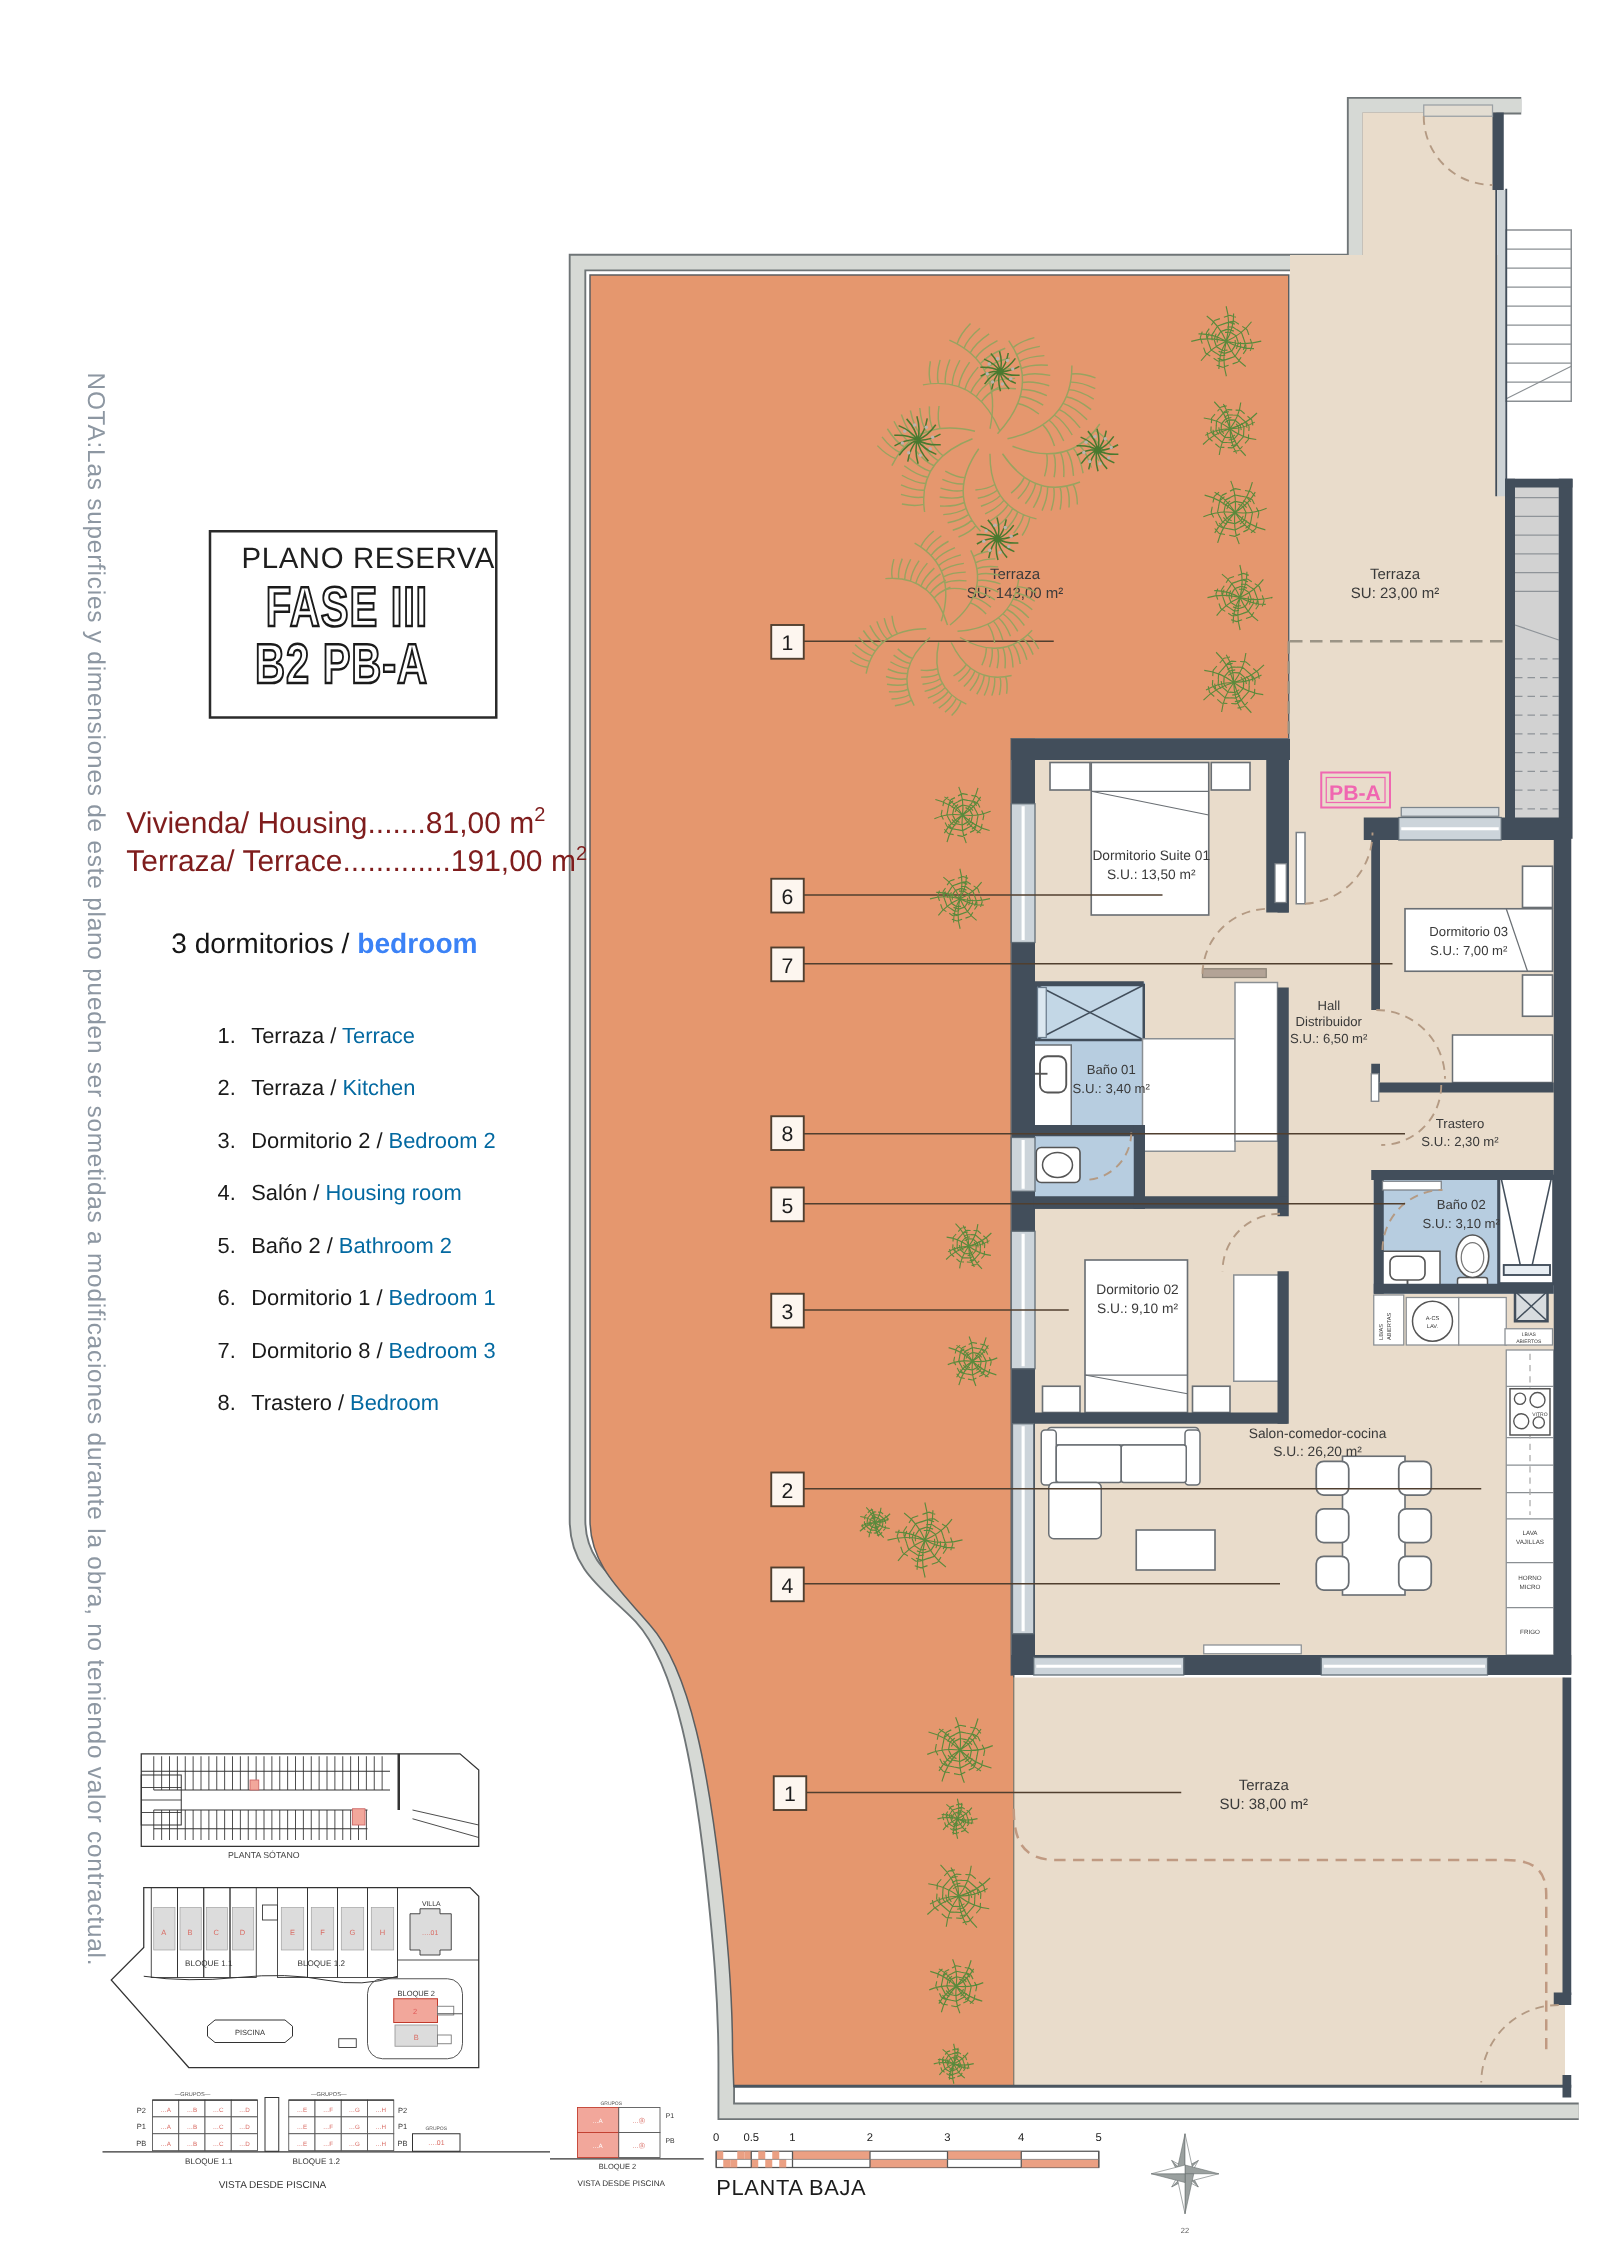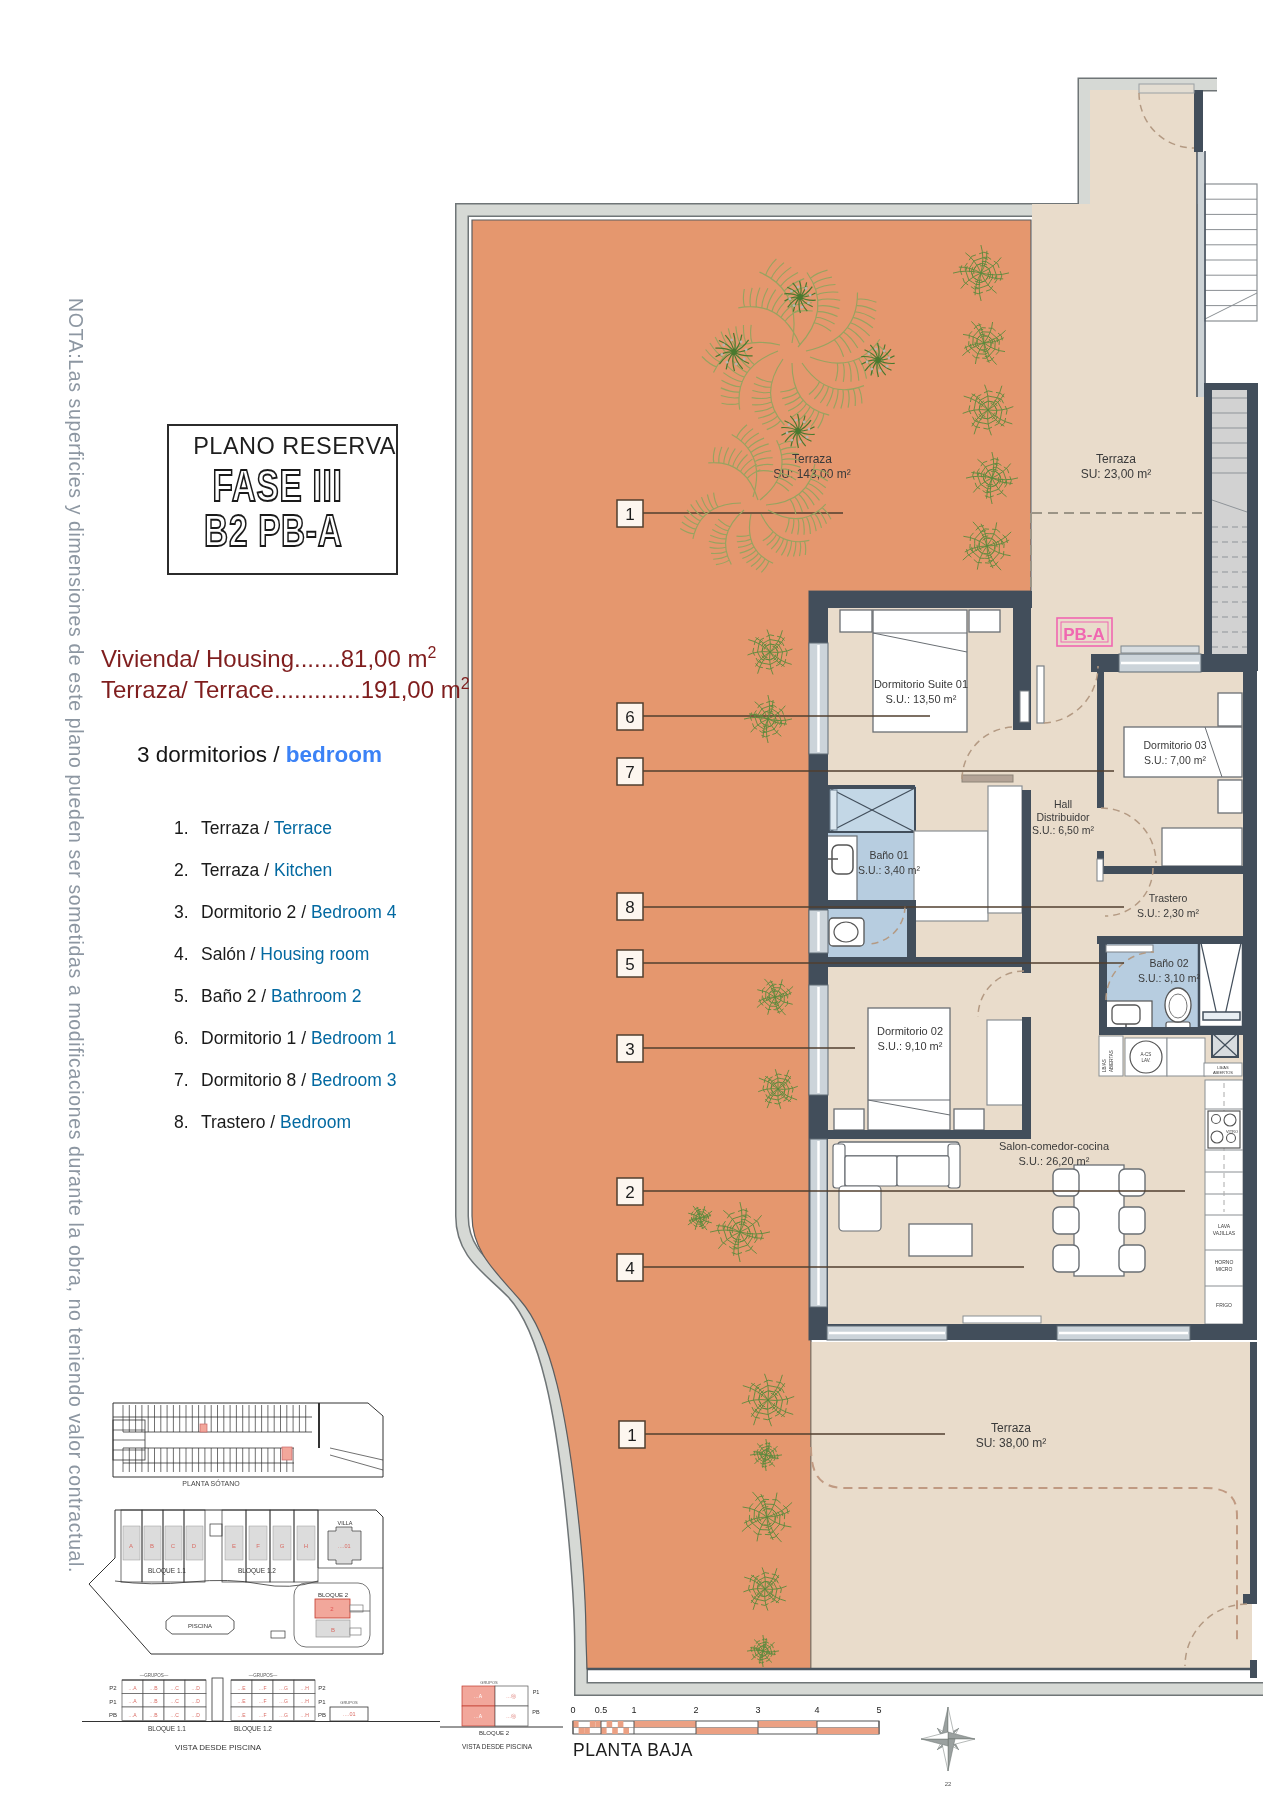--- a/index.html
+++ b/index.html
@@ -21,21 +21,21 @@
 <div class="tbox">
   <div class="t1">PLANO RESERVA</div>
   <div class="t2">FASE III</div>
   <div class="t2">B2 PB-A</div>
 </div>
 <div class="hline" style="top:644px">Vivienda/ Housing.......81,00 m<sup>2</sup></div>
 <div class="hline" style="top:675px">Terraza/ Terrace.............191,00 m<sup>2</sup></div>
 <div class="dorm">3 dormitorios / <span class="o">bedroom</span></div>
 <div class="li" style="top:818px"><span class="num">1.</span><span class="sp">Terraza / </span><span class="o">Terrace</span></div>
 <div class="li" style="top:860px"><span class="num">2.</span><span class="sp">Terraza / </span><span class="o">Kitchen</span></div>
-<div class="li" style="top:902px"><span class="num">3.</span><span class="sp">Dormitorio 2 / </span><span class="o">Bedroom 4</span></div>
+<div class="li" style="top:902px"><span class="num">3.</span><span class="sp">Dormitorio 2 / </span><span class="o">Bedroom 2</span></div>
 <div class="li" style="top:944px"><span class="num">4.</span><span class="sp">Salón / </span><span class="o">Housing room</span></div>
 <div class="li" style="top:986px"><span class="num">5.</span><span class="sp">Baño 2 / </span><span class="o">Bathroom 2</span></div>
 <div class="li" style="top:1028px"><span class="num">6.</span><span class="sp">Dormitorio 1 / </span><span class="o">Bedroom 1</span></div>
 <div class="li" style="top:1070px"><span class="num">7.</span><span class="sp">Dormitorio 8 / </span><span class="o">Bedroom 3</span></div>
 <div class="li" style="top:1112px"><span class="num">8.</span><span class="sp">Trastero / </span><span class="o">Bedroom</span></div>
 
 <svg width="1280" height="1811" viewBox="0 0 1280 1811" font-family="Liberation Sans, sans-serif">
 <path d="M 1217,84.5 L 1084.5,84.5 L 1084.5,210 L 462,210 L 462,1216 C 462,1254 489,1268 513,1293 C 548,1331 562,1420 571,1500 C 577,1555 581,1600 581,1650 L 581,1689 L 1263,1689" fill="none" stroke="#6f7577" stroke-width="14" stroke-linejoin="miter"></path>
 <path d="M 1217,84.5 L 1084.5,84.5 L 1084.5,210 L 462,210 L 462,1216 C 462,1254 489,1268 513,1293 C 548,1331 562,1420 571,1500 C 577,1555 581,1600 581,1650 L 581,1689 L 1263,1689" fill="none" stroke="#d6d9d5" stroke-width="11" stroke-linejoin="miter"></path>
 <path d="M 472,220 L 1031,220 L 1031,591 L 809,591 L 809,1340 L 811,1340 L 811,1669 L 587,1669 L 586,1640 C 586,1595 582,1548 576,1498 C 567,1422 553,1337 520,1300 C 497,1273 472,1252 472,1216 Z" fill="#e5976e" stroke="#5b5e60" stroke-width="1.2"></path>

